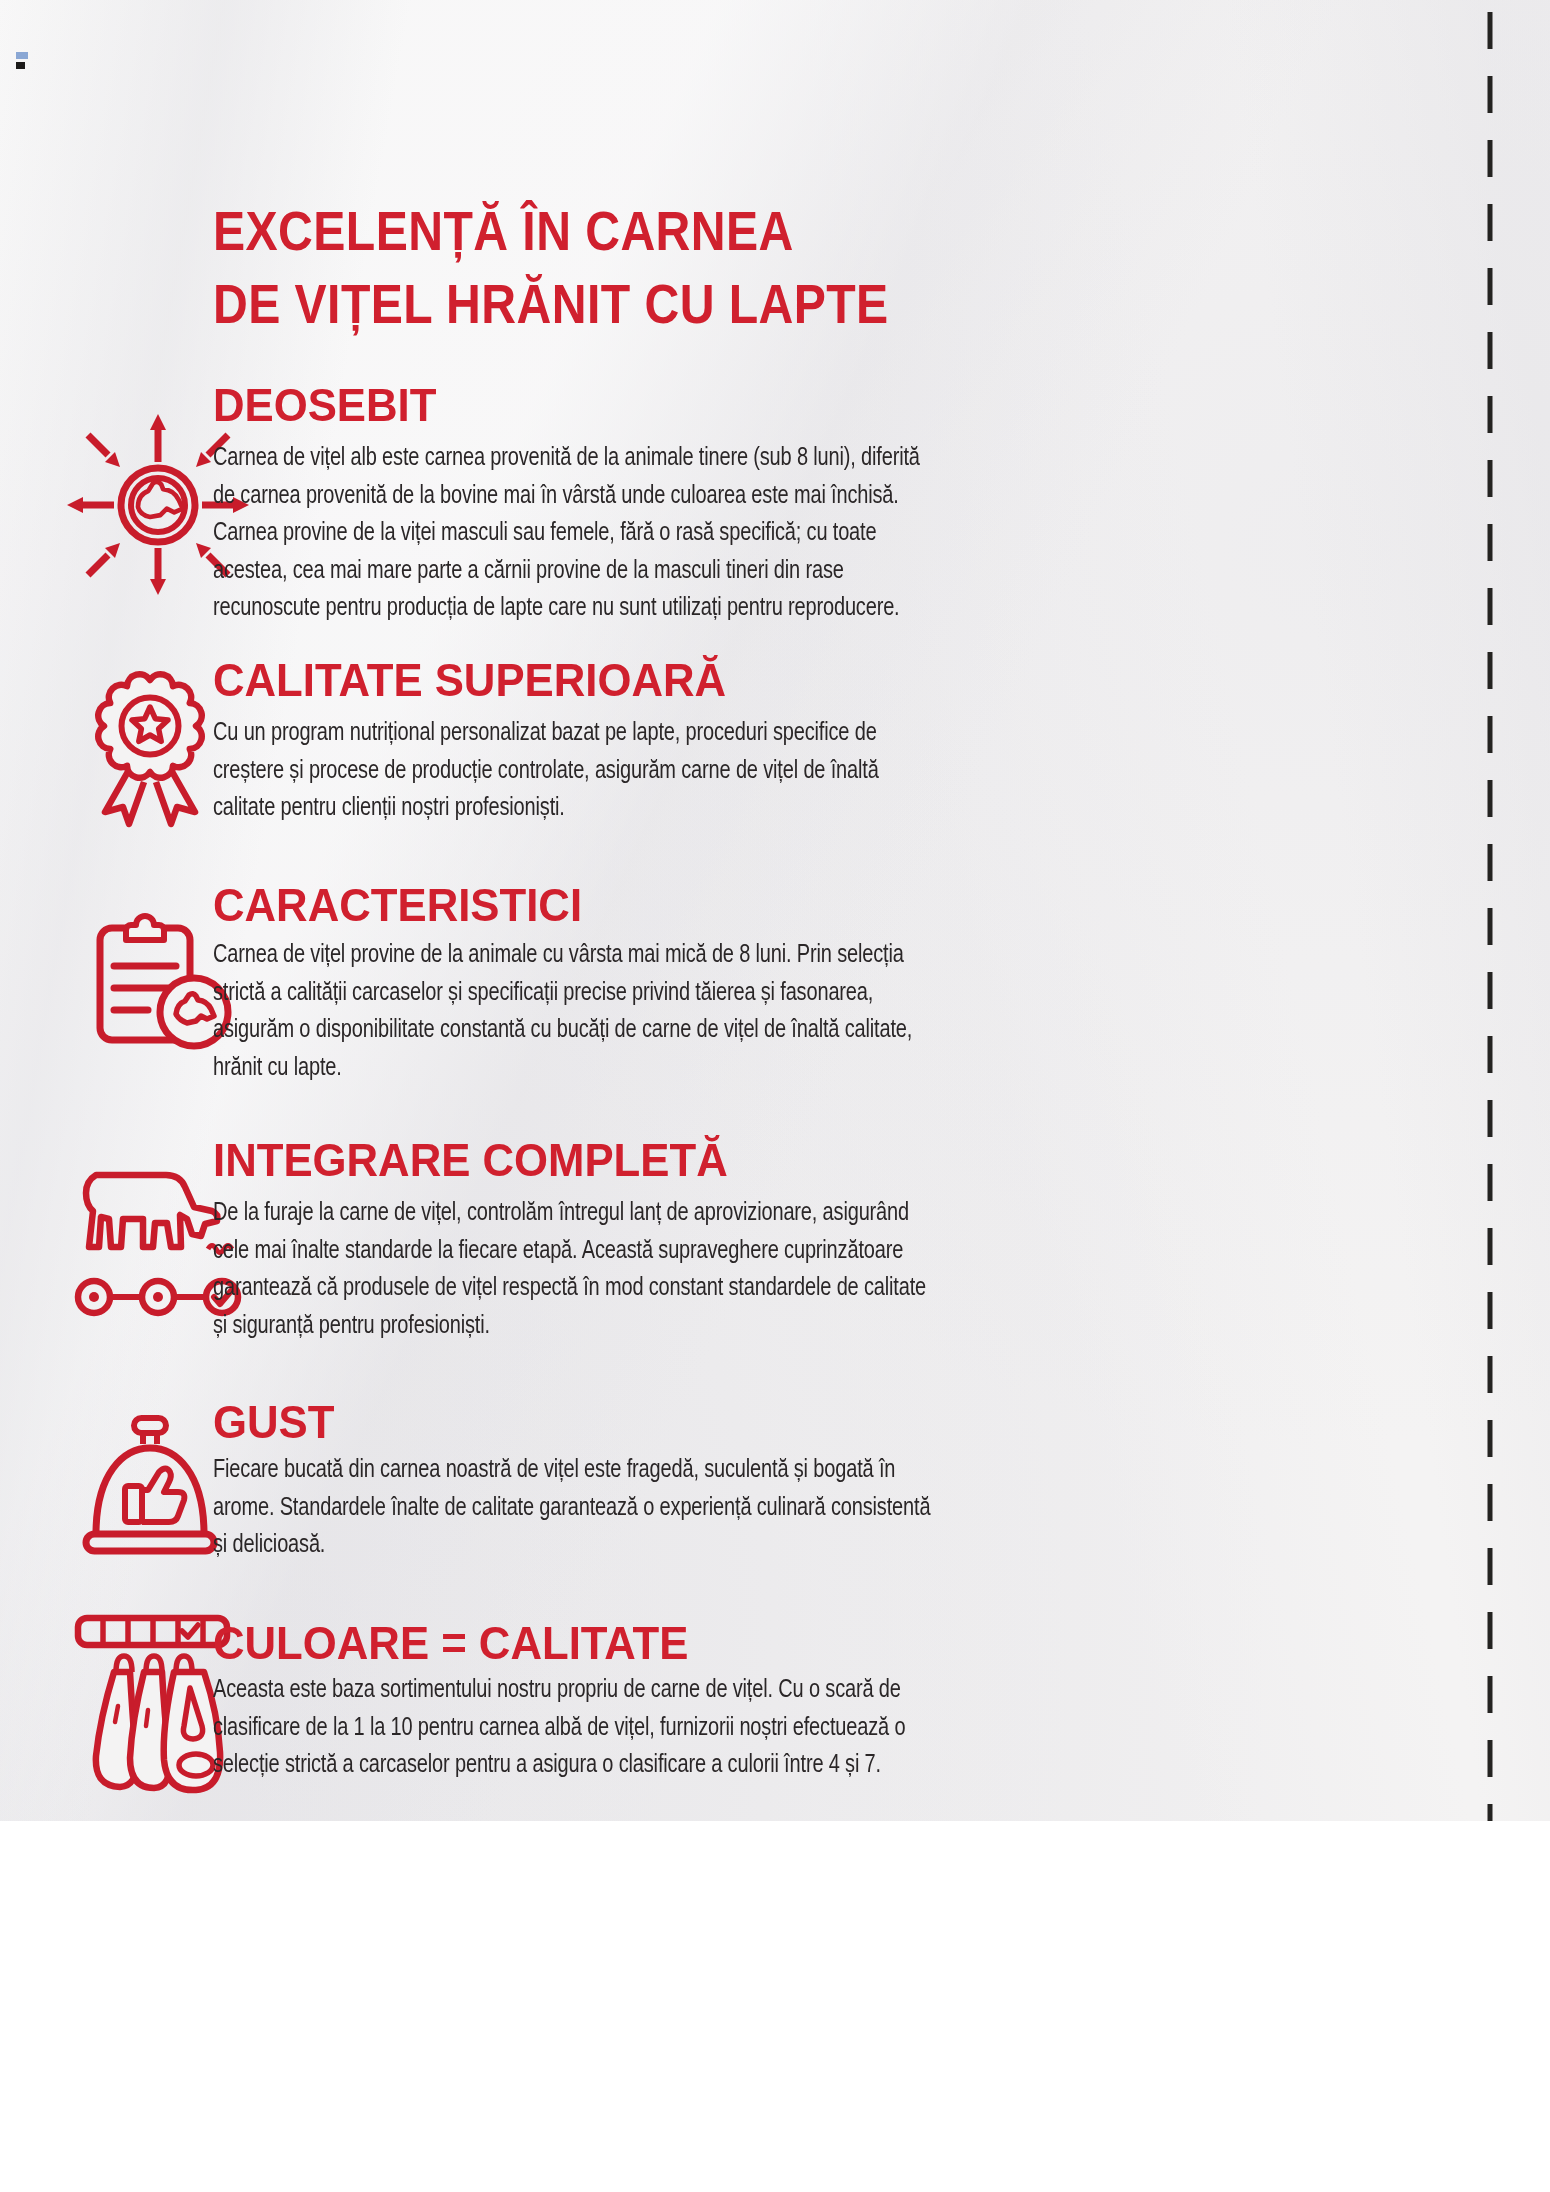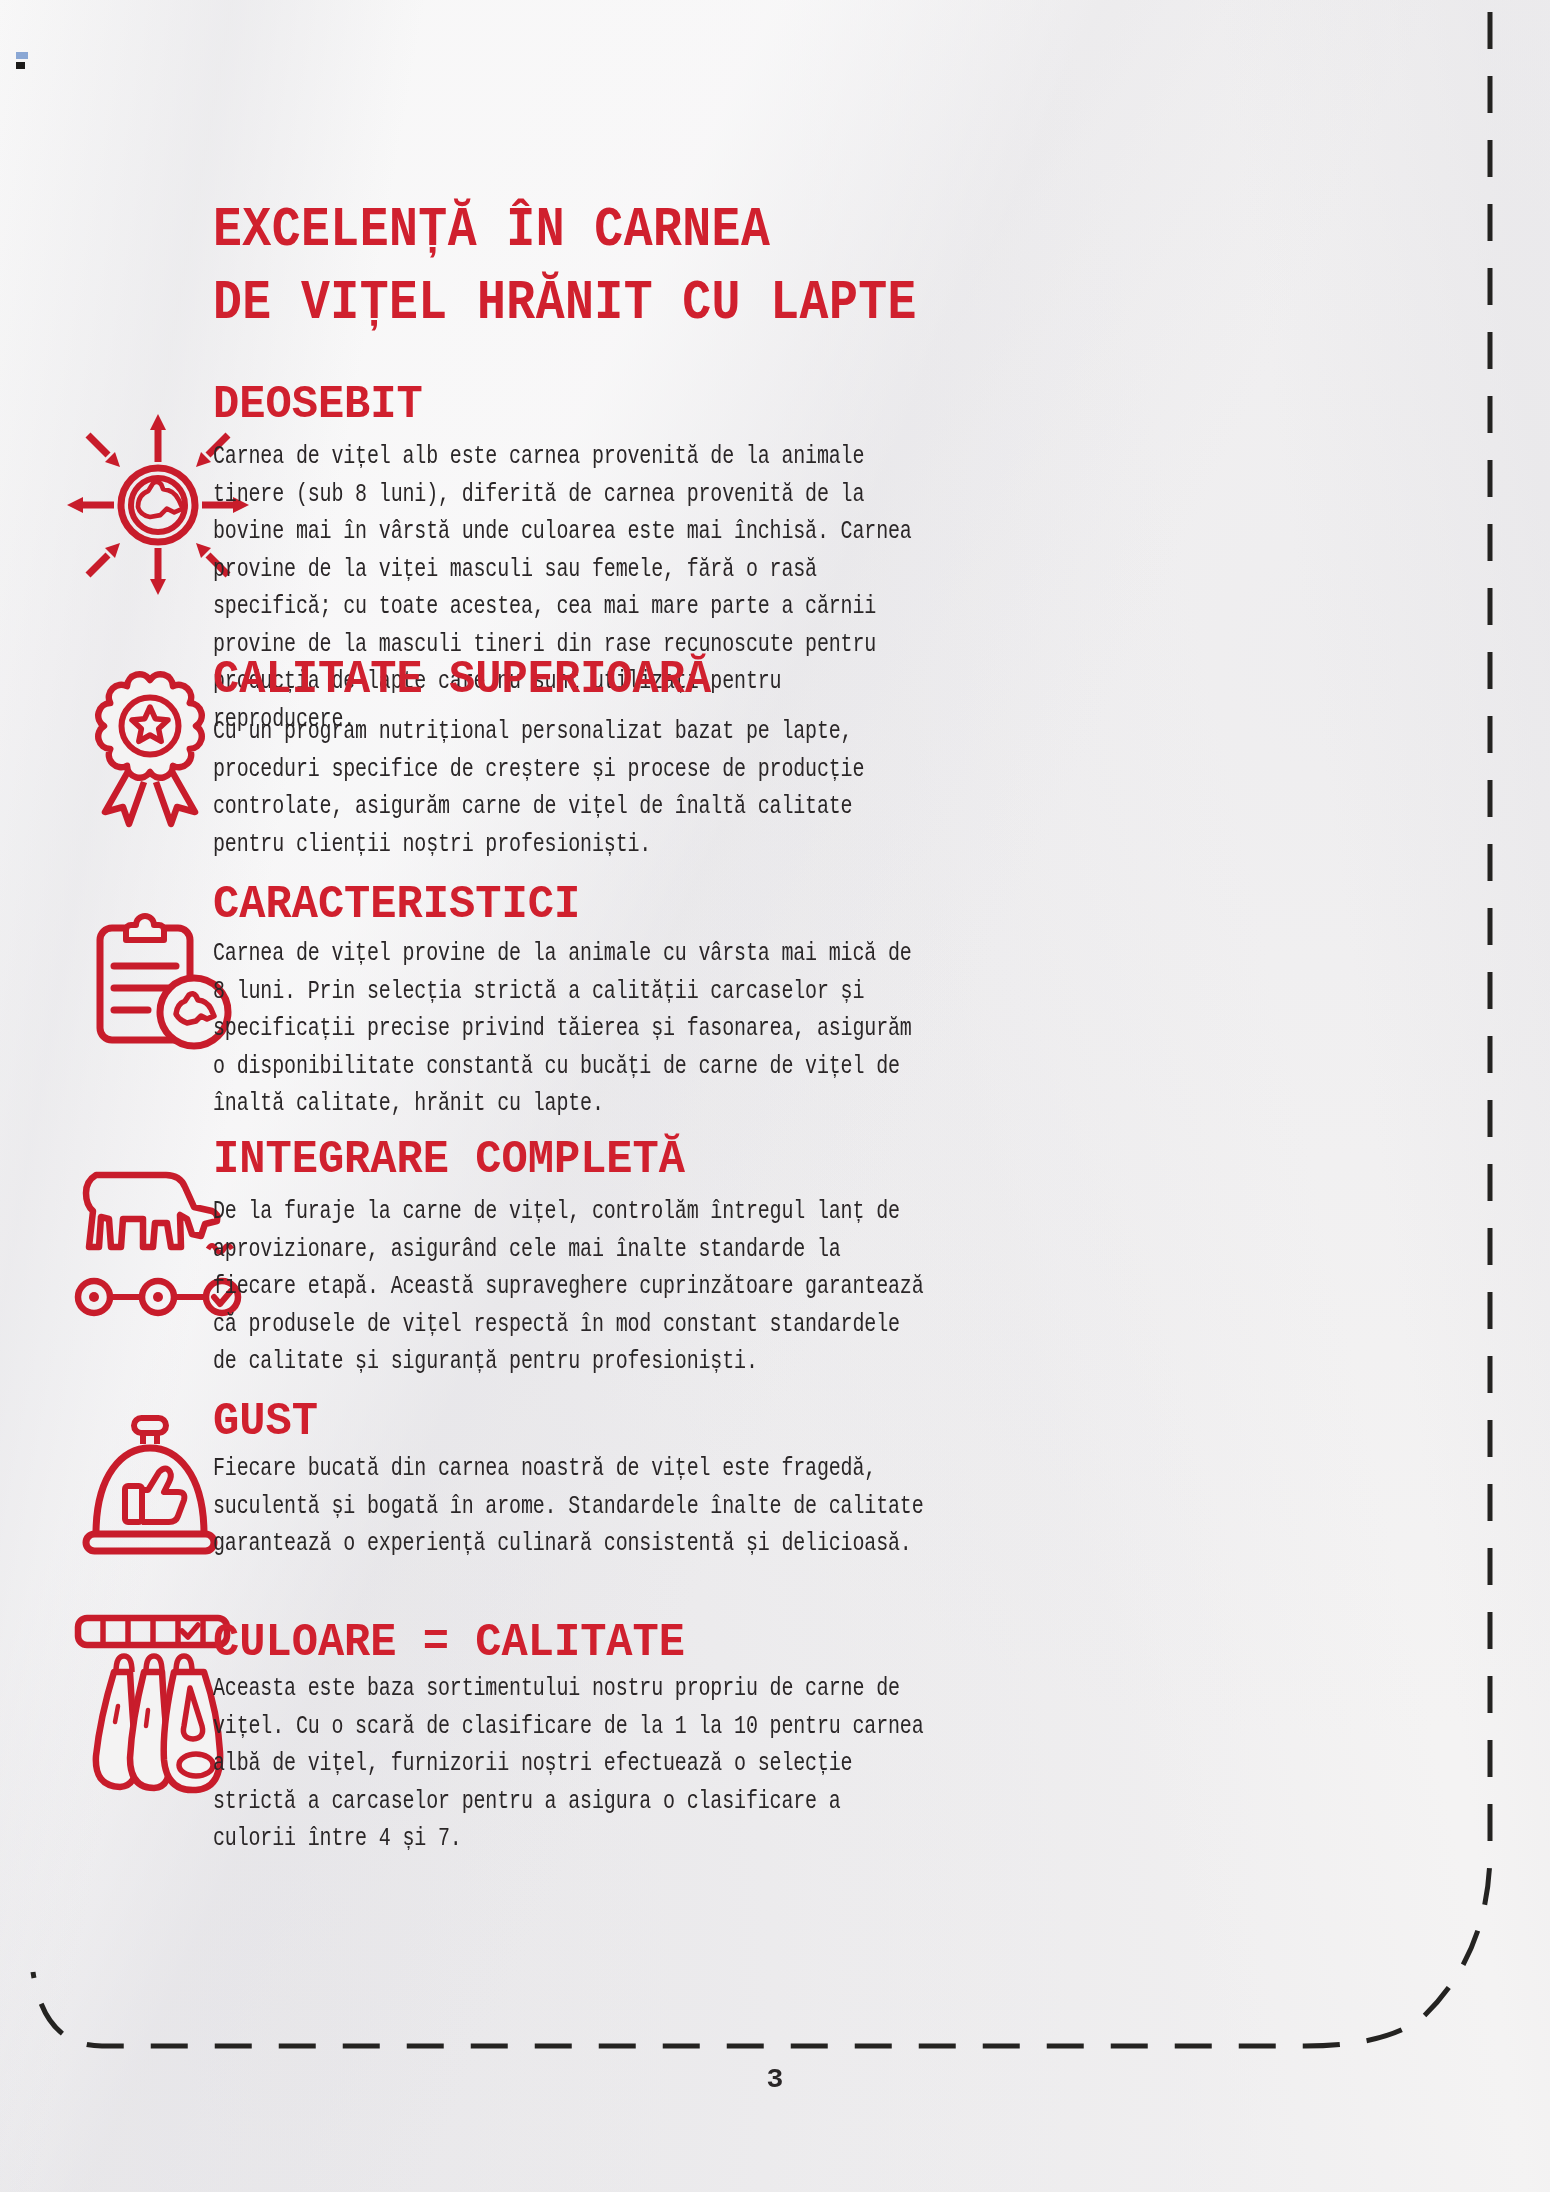--- a/index.html
+++ b/index.html
@@ -1,20 +1,20 @@
 <!DOCTYPE html>
 <html><head>
 <meta charset="utf-8">
 <style>
   html,body{margin:0;padding:0;}
   .page{
     position:relative;
-    width:1550px;height:2192px;
+    width:1550px;height:1821px;
     overflow:hidden;
-    font-family:Liberation Mono, monospace;
+    font-family:Liberation Sans, sans-serif;
     background-color:#f4f3f3;
     background-image:
       linear-gradient(100deg, rgba(255,255,255,0) 0%, rgba(223,222,226,.45) 12%, rgba(255,255,255,0) 22%),
       linear-gradient(262deg, rgba(225,224,228,.40) 4%, rgba(255,255,255,0) 18%),
       linear-gradient(115deg, rgba(255,255,255,.55) 30%, rgba(227,226,230,.35) 43%, rgba(255,255,255,0) 56%),
       linear-gradient(78deg, rgba(229,228,232,.30) 60%, rgba(255,255,255,0) 76%),
       radial-gradient(ellipse at 18% 92%, rgba(224,223,227,.5), rgba(255,255,255,0) 55%),
       radial-gradient(ellipse at 85% 30%, rgba(230,229,233,.4), rgba(255,255,255,0) 50%);
   }
   .title{

